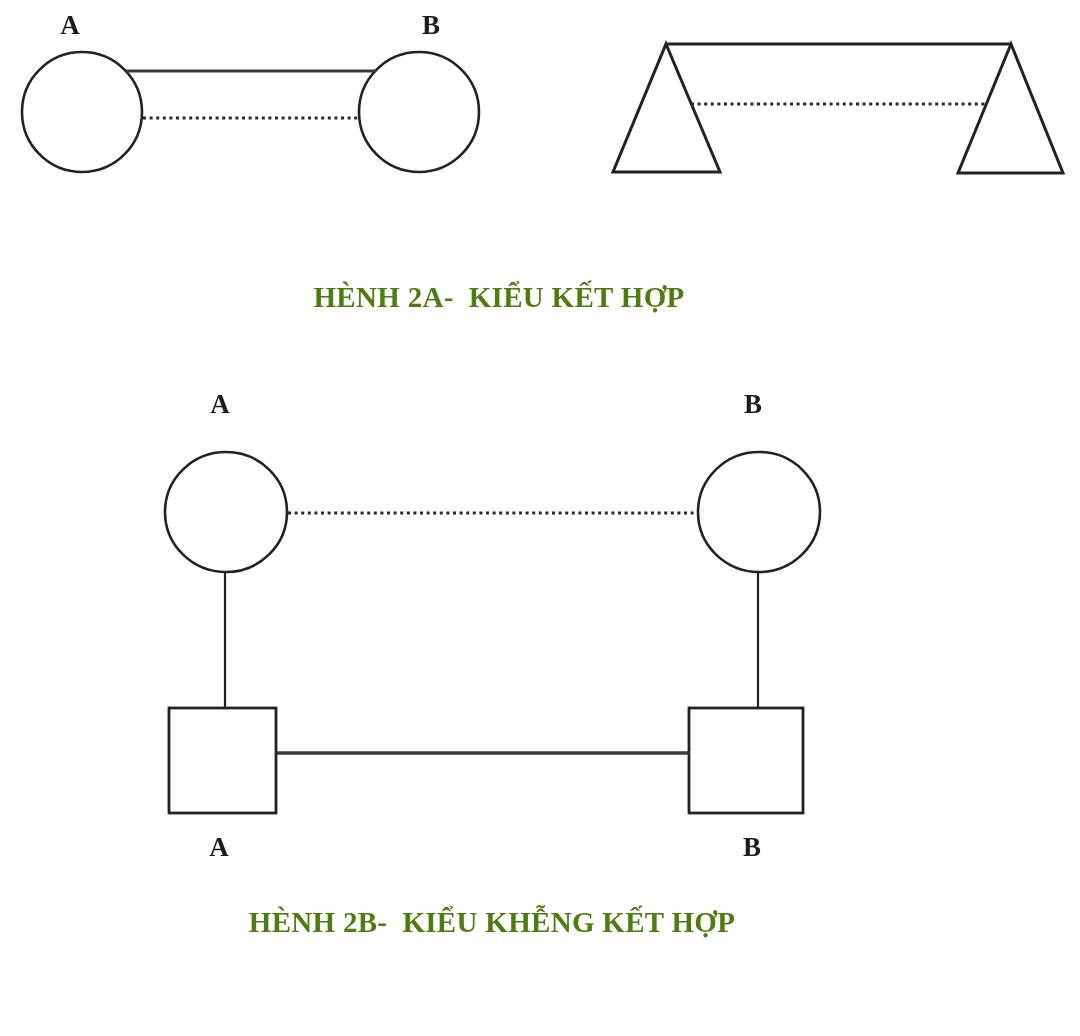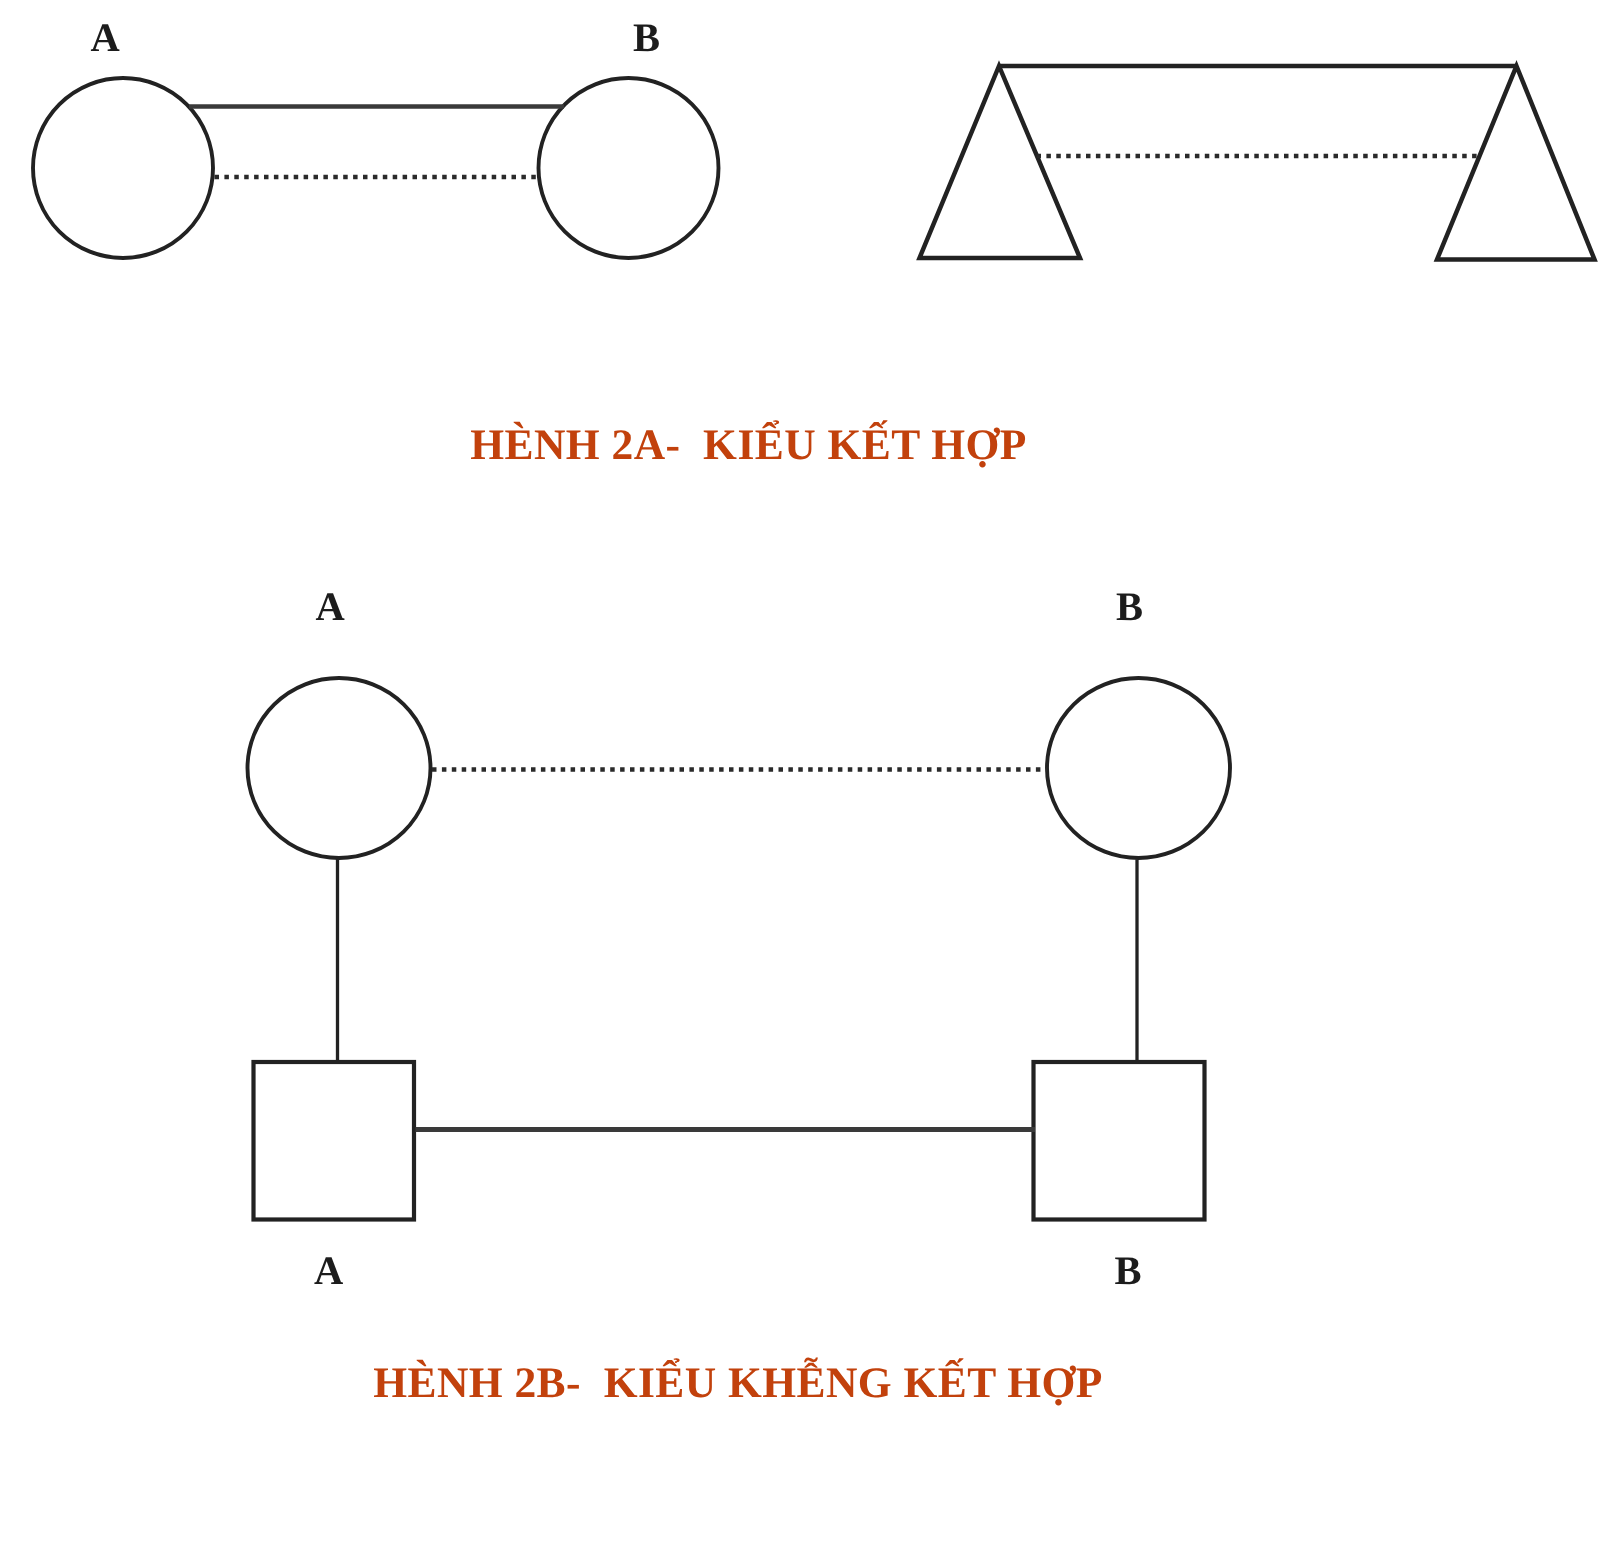--- a/index.html
+++ b/index.html
@@ -26,21 +26,21 @@
     font-size: 27px;
     fill: #1c1c1c;
   }
   .caption {
     position: absolute;
     transform: translateX(-50%);
     white-space: pre;
     font-family: "Liberation Serif", serif;
     font-weight: bold;
     font-size: 29px;
-    color: #c2410c;
+    color: #4d7c0f;
     letter-spacing: 0.3px;
   }
   .caption-2a { left: 499px; top: 281px; }
   .caption-2b { left: 492px; top: 906px; text-align: right; }
 </style>
 </head>
 <body>
 
 <div class="page">
 

